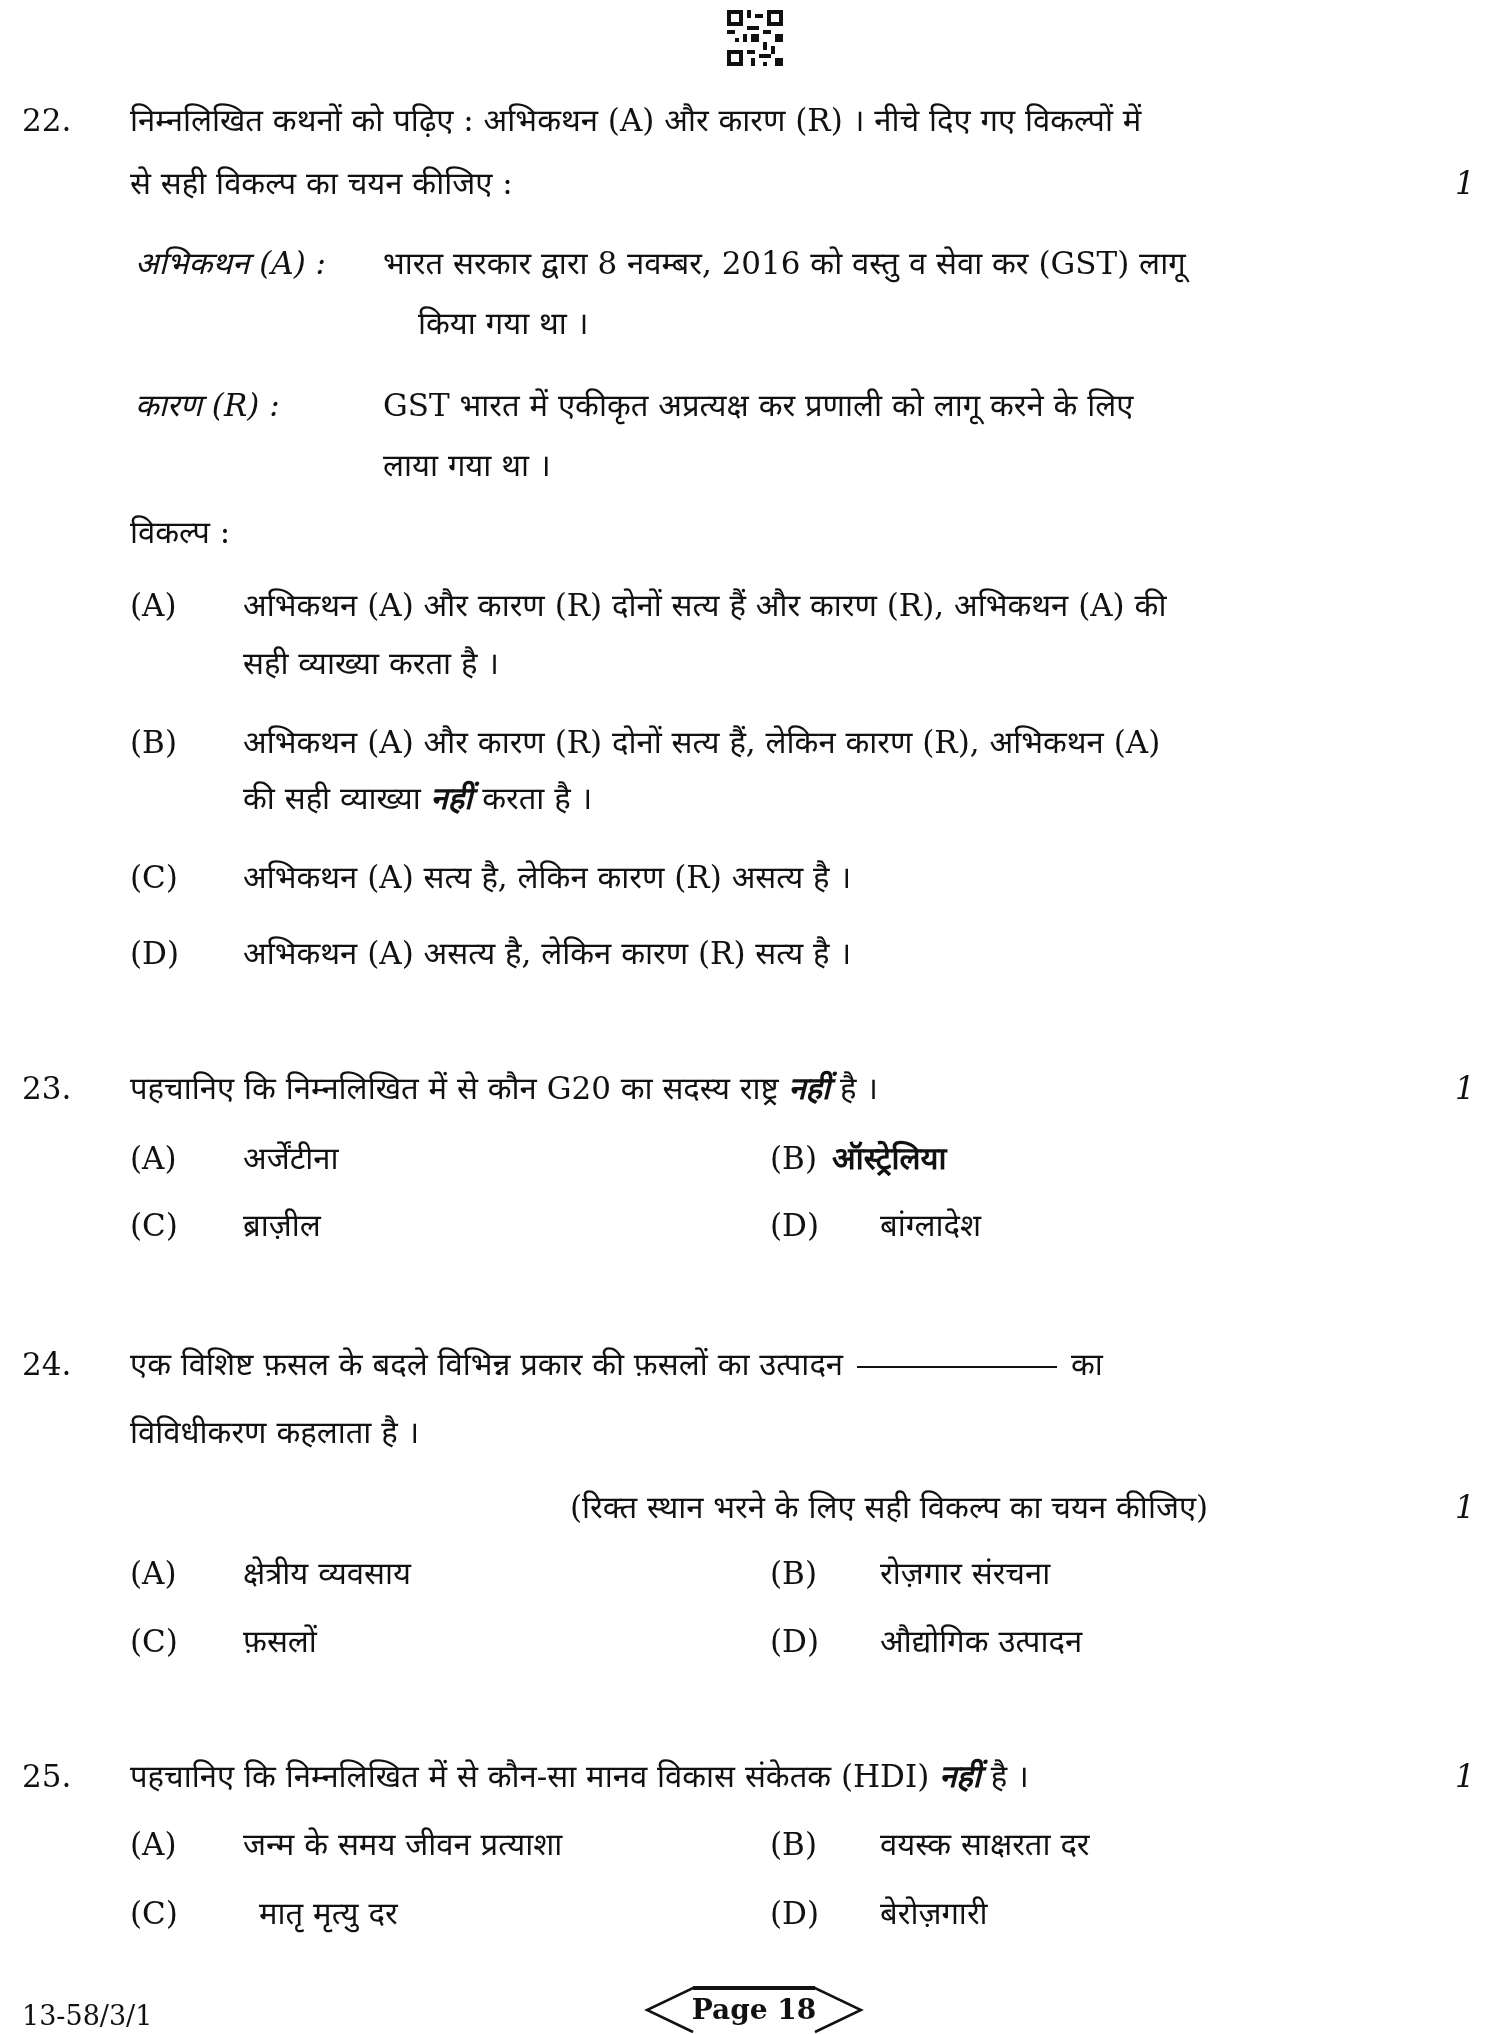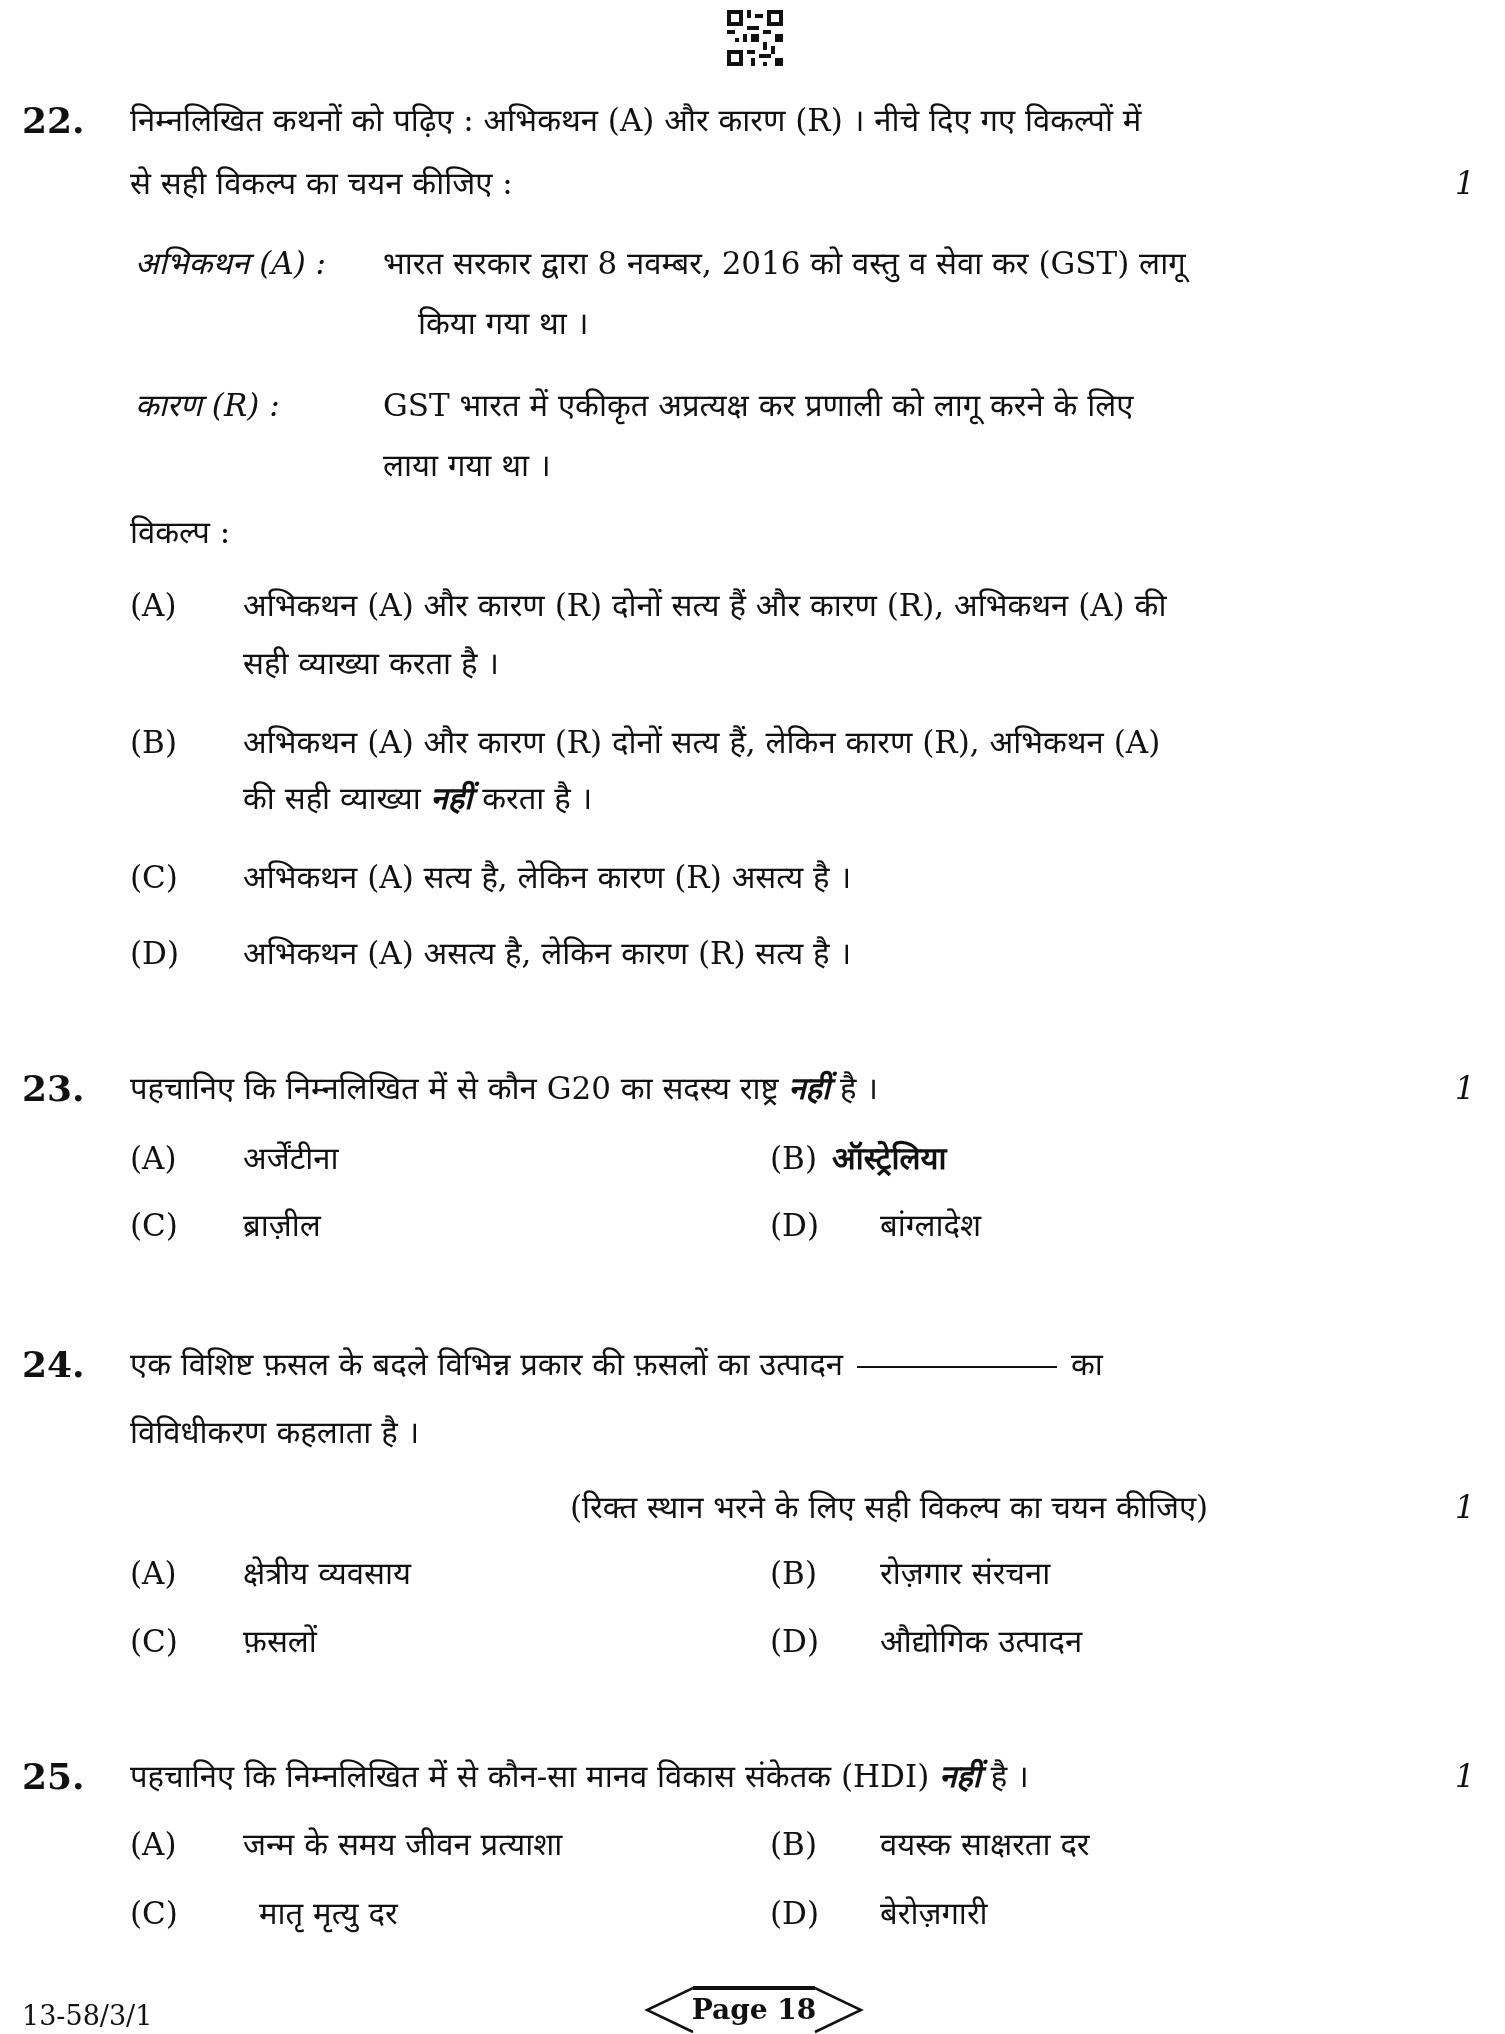--- a/index.html
+++ b/index.html
@@ -1,21 +1,21 @@
 <!DOCTYPE html>
 <html><head>
 <meta charset="utf-8">
 <style>
   html, body { margin:0; padding:0; background:#ffffff; }
   body { width:1505px; height:2034px; position:relative; overflow:hidden;
          font-family:"DejaVu Serif", serif; color:#111; }
   .abs { position:absolute; }
   .qr { left:727px; top:10px; width:56px; height:56px; }
   .txt { font-size:31px; line-height:40px; white-space:nowrap; }
-  .qnum { font-weight:bold; font-size:36px; }
+  .qnum { font-weight:normal; font-size:31px; }
   .it { font-style:italic; }
   .b { font-weight:bold; font-style:italic; }
   .marks { left:1455px; font-style:italic; font-size:31px; }
   .blank { display:inline-block; width:200px; border-bottom:2px solid #111; height:1px; vertical-align:middle; margin:0 14px; }
   .footer-code { left:22px; top:2000px; font-size:27px; }
   .page-box { left:633px; top:1986px; width:242px; height:48px; }
   .page-label { left:633px; top:1993px; width:242px; text-align:center; font-size:28px; font-weight:bold; }
 </style>
 </head>
 <body>

